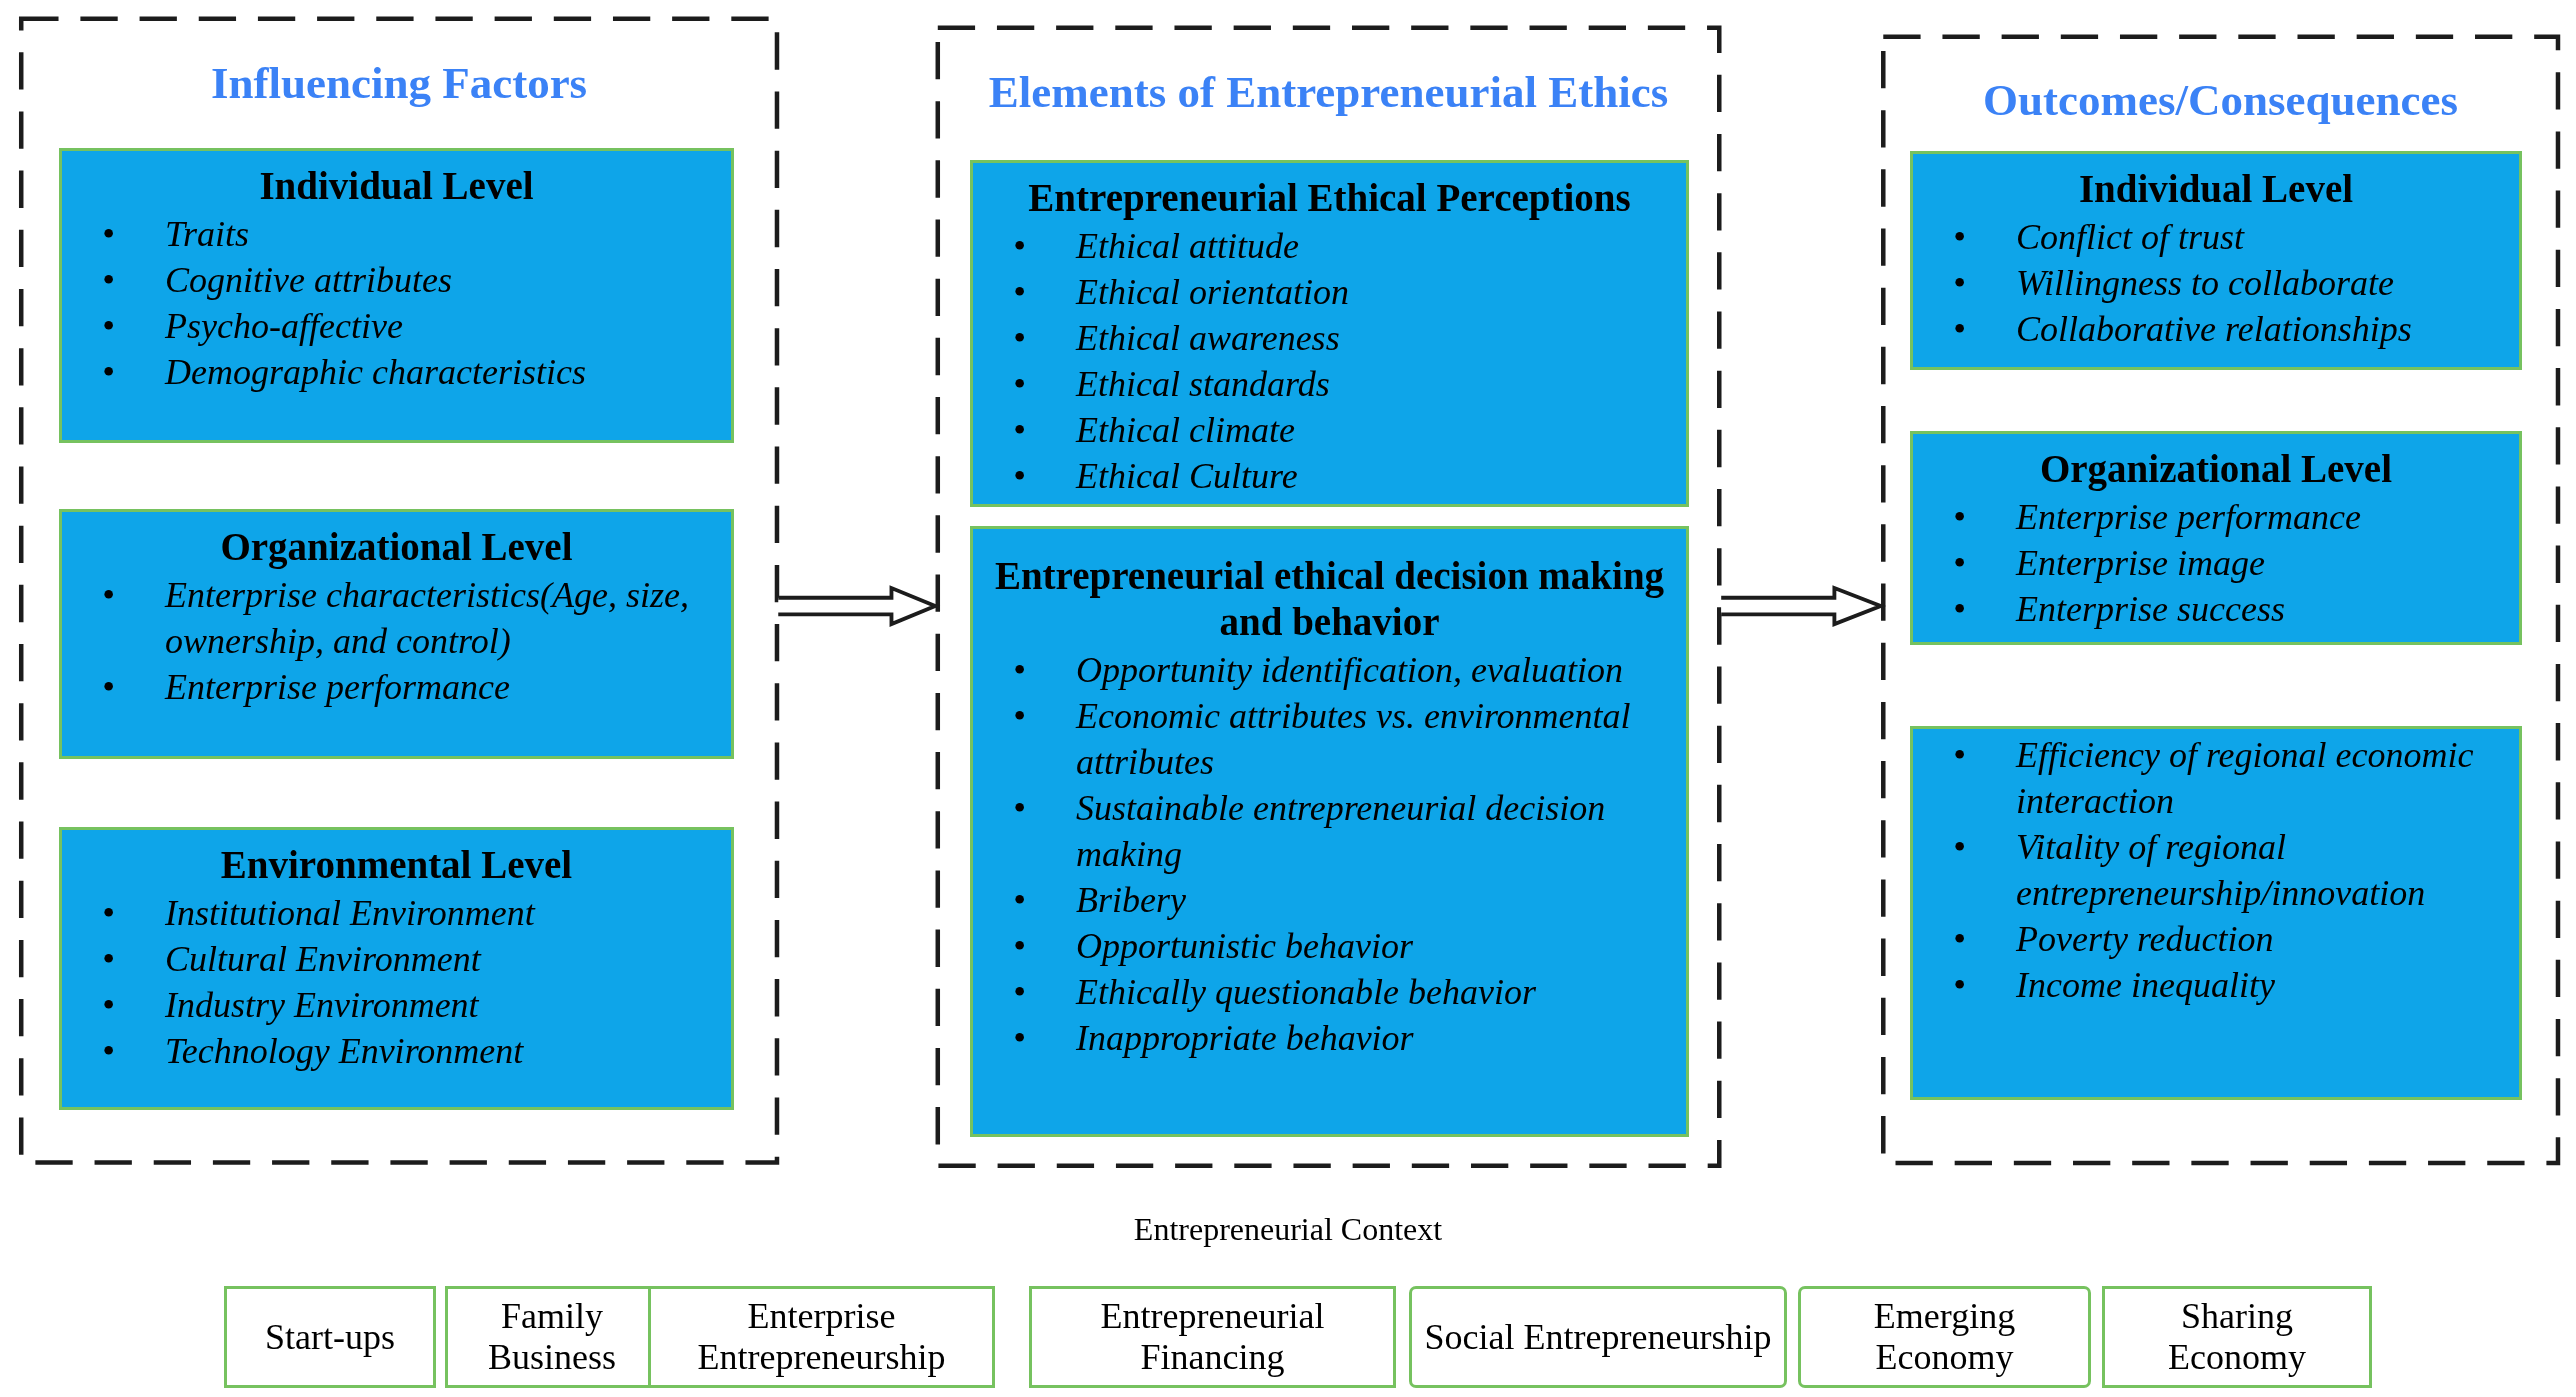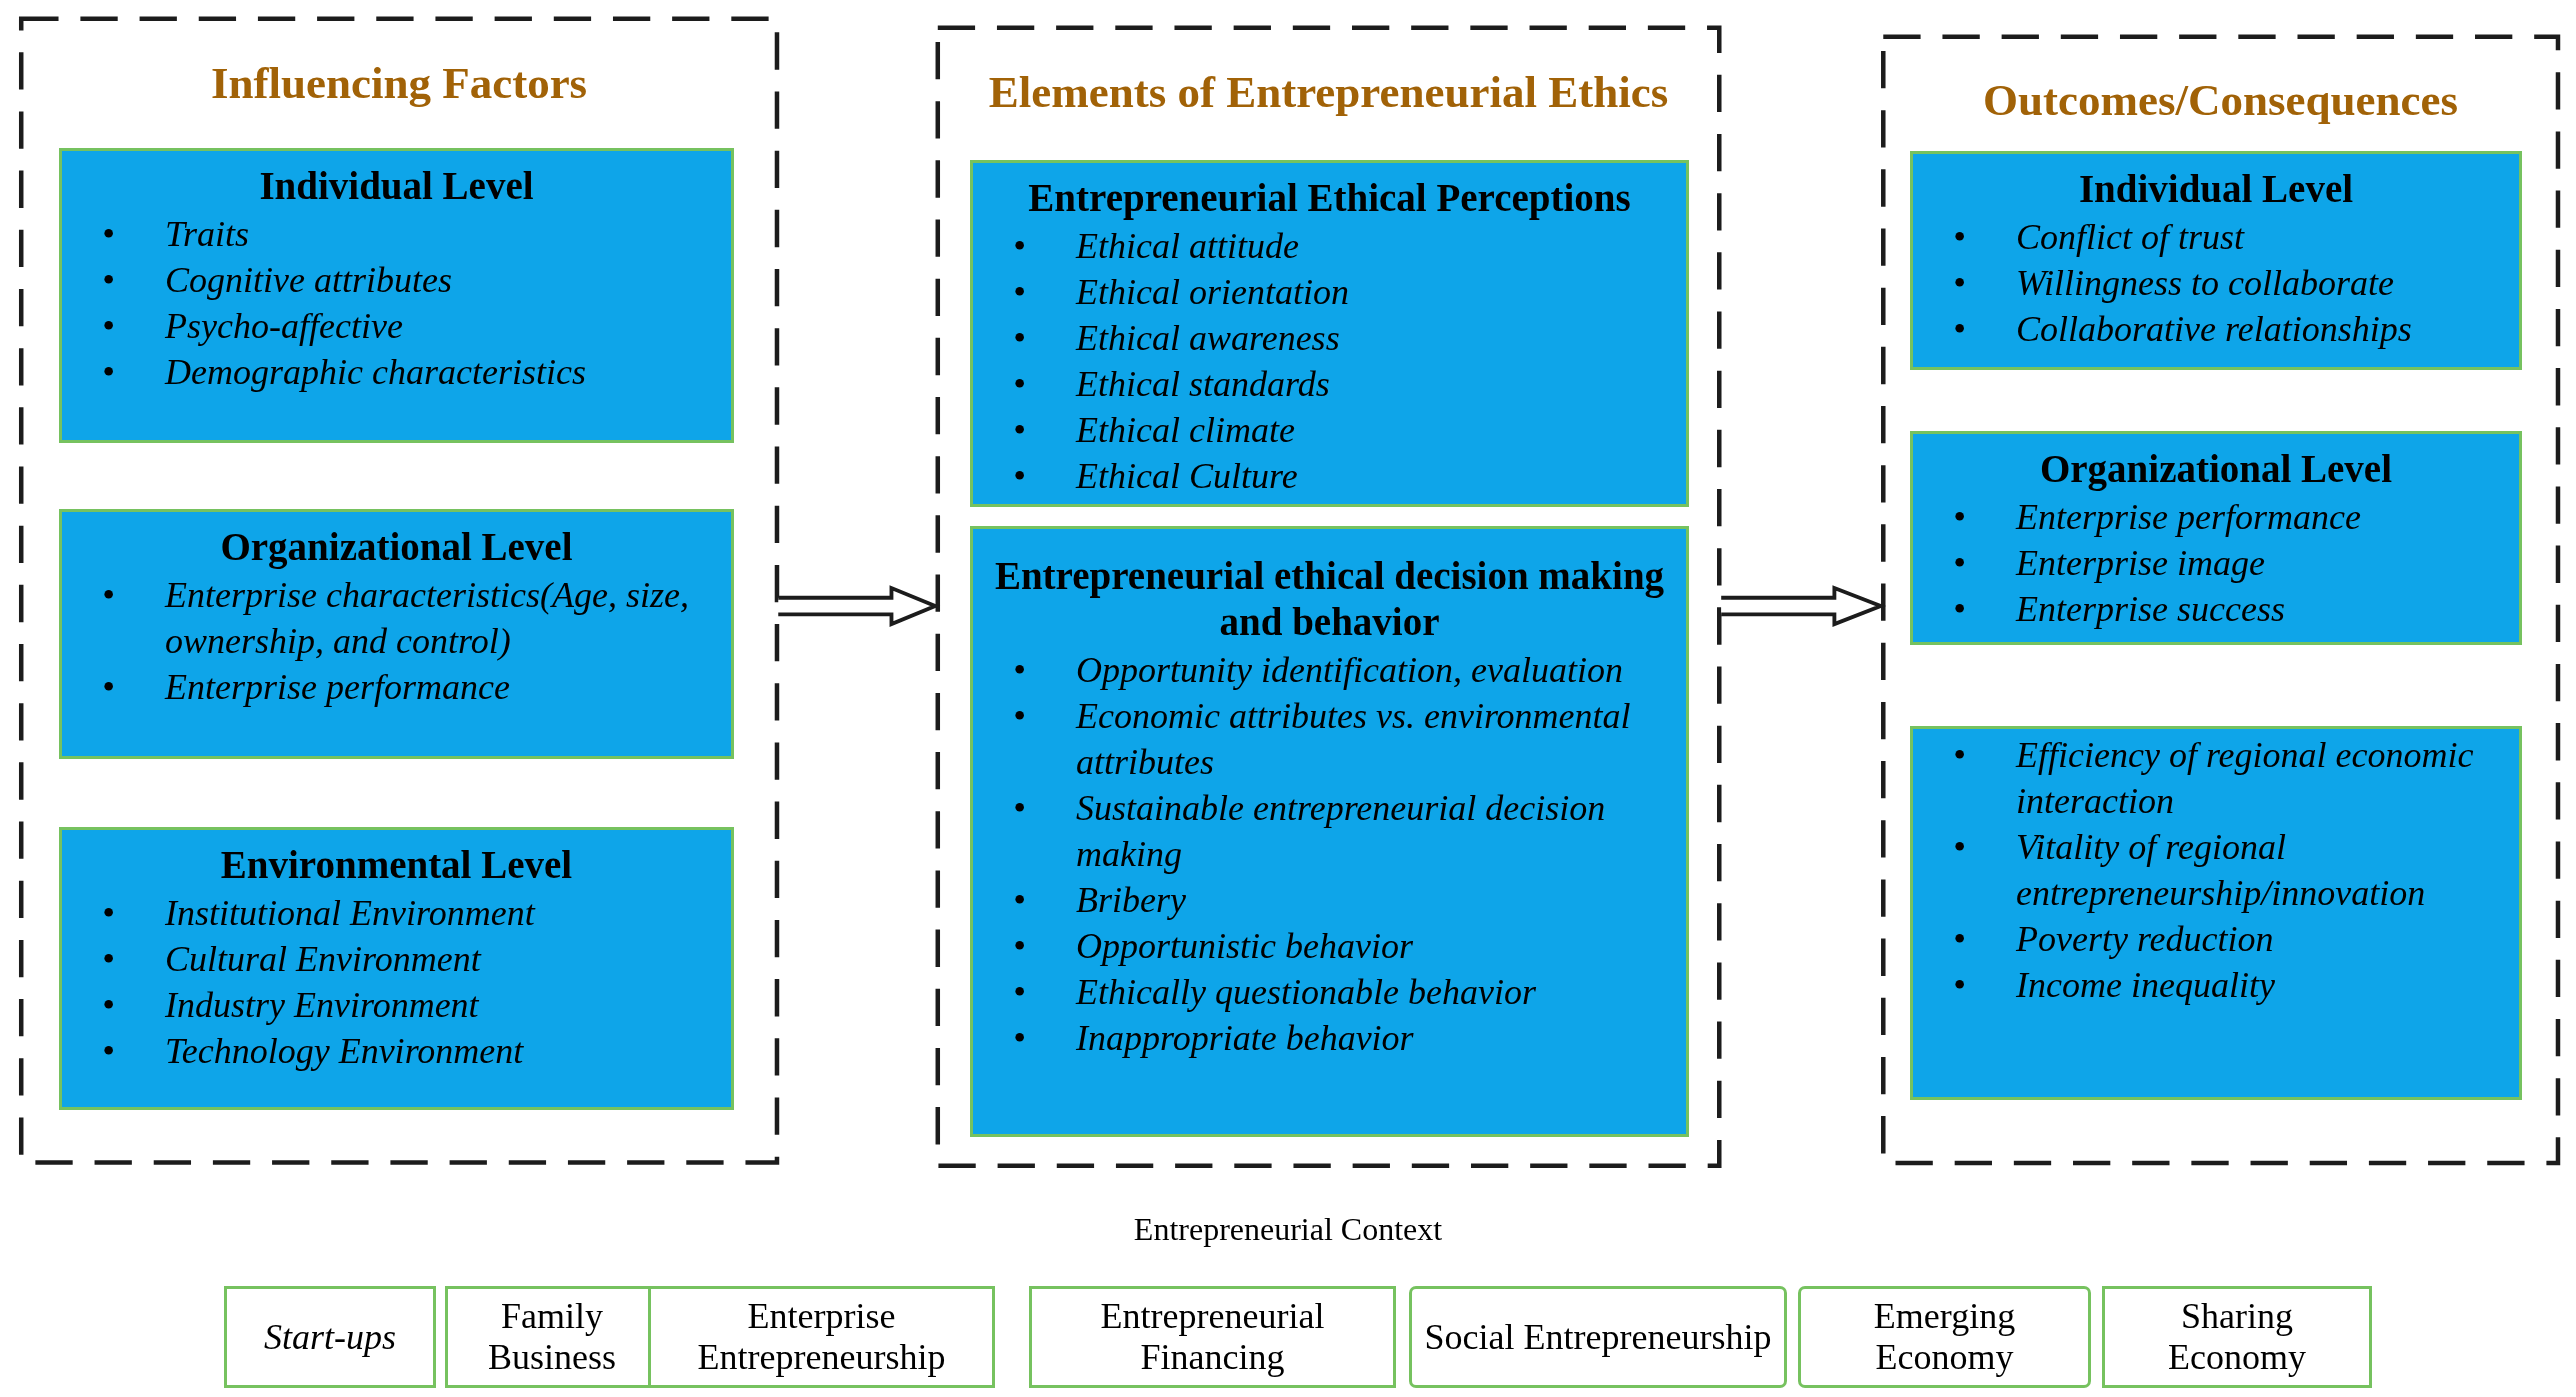--- a/index.html
+++ b/index.html
@@ -16,21 +16,21 @@
     color:#000;
     overflow:hidden;
   }
   #connector-layer{position:absolute;left:0;top:0;width:2576px;height:1398px;}
   .col-title{
     position:absolute;
     text-align:center;
     font-weight:bold;
     font-size:45px;
     line-height:51px;
-    color:#a16207;
+    color:#3b82f6;
   }
   .gbox{
     position:absolute;
     border:3.9px solid var(--green);
     background:#0ea5e9;
     box-sizing:border-box;
   }
   .gbox .head{
     text-align:center;
     font-weight:bold;
@@ -173,21 +173,21 @@
     <ul>
       <li>Efficiency of regional economic interaction</li>
       <li>Vitality of regional entrepreneurship/innovation</li>
       <li>Poverty reduction</li>
       <li>Income inequality</li>
     </ul>
   </div>
 
   <div class="context-label">Entrepreneurial Context</div>
 
-  <div class="ctx-box" style="left:224px;width:212px;font-style:italic;">Start-ups</div>
+  <div class="ctx-box" style="left:224px;width:212px;">Start-ups</div>
   <div class="ctx-box" style="left:445px;width:214px;">Family Business</div>
   <div class="ctx-box" style="left:648px;width:347px;">Enterprise Entrepreneurship</div>
   <div class="ctx-box" style="left:1029px;width:367px;">Entrepreneurial Financing</div>
   <div class="ctx-box" style="left:1409px;width:378px;border-radius:7px;">Social Entrepreneurship</div>
   <div class="ctx-box" style="left:1798px;width:293px;border-radius:7px;">Emerging Economy</div>
   <div class="ctx-box" style="left:2102px;width:270px;">Sharing Economy</div>
 
 </div>
 
 

